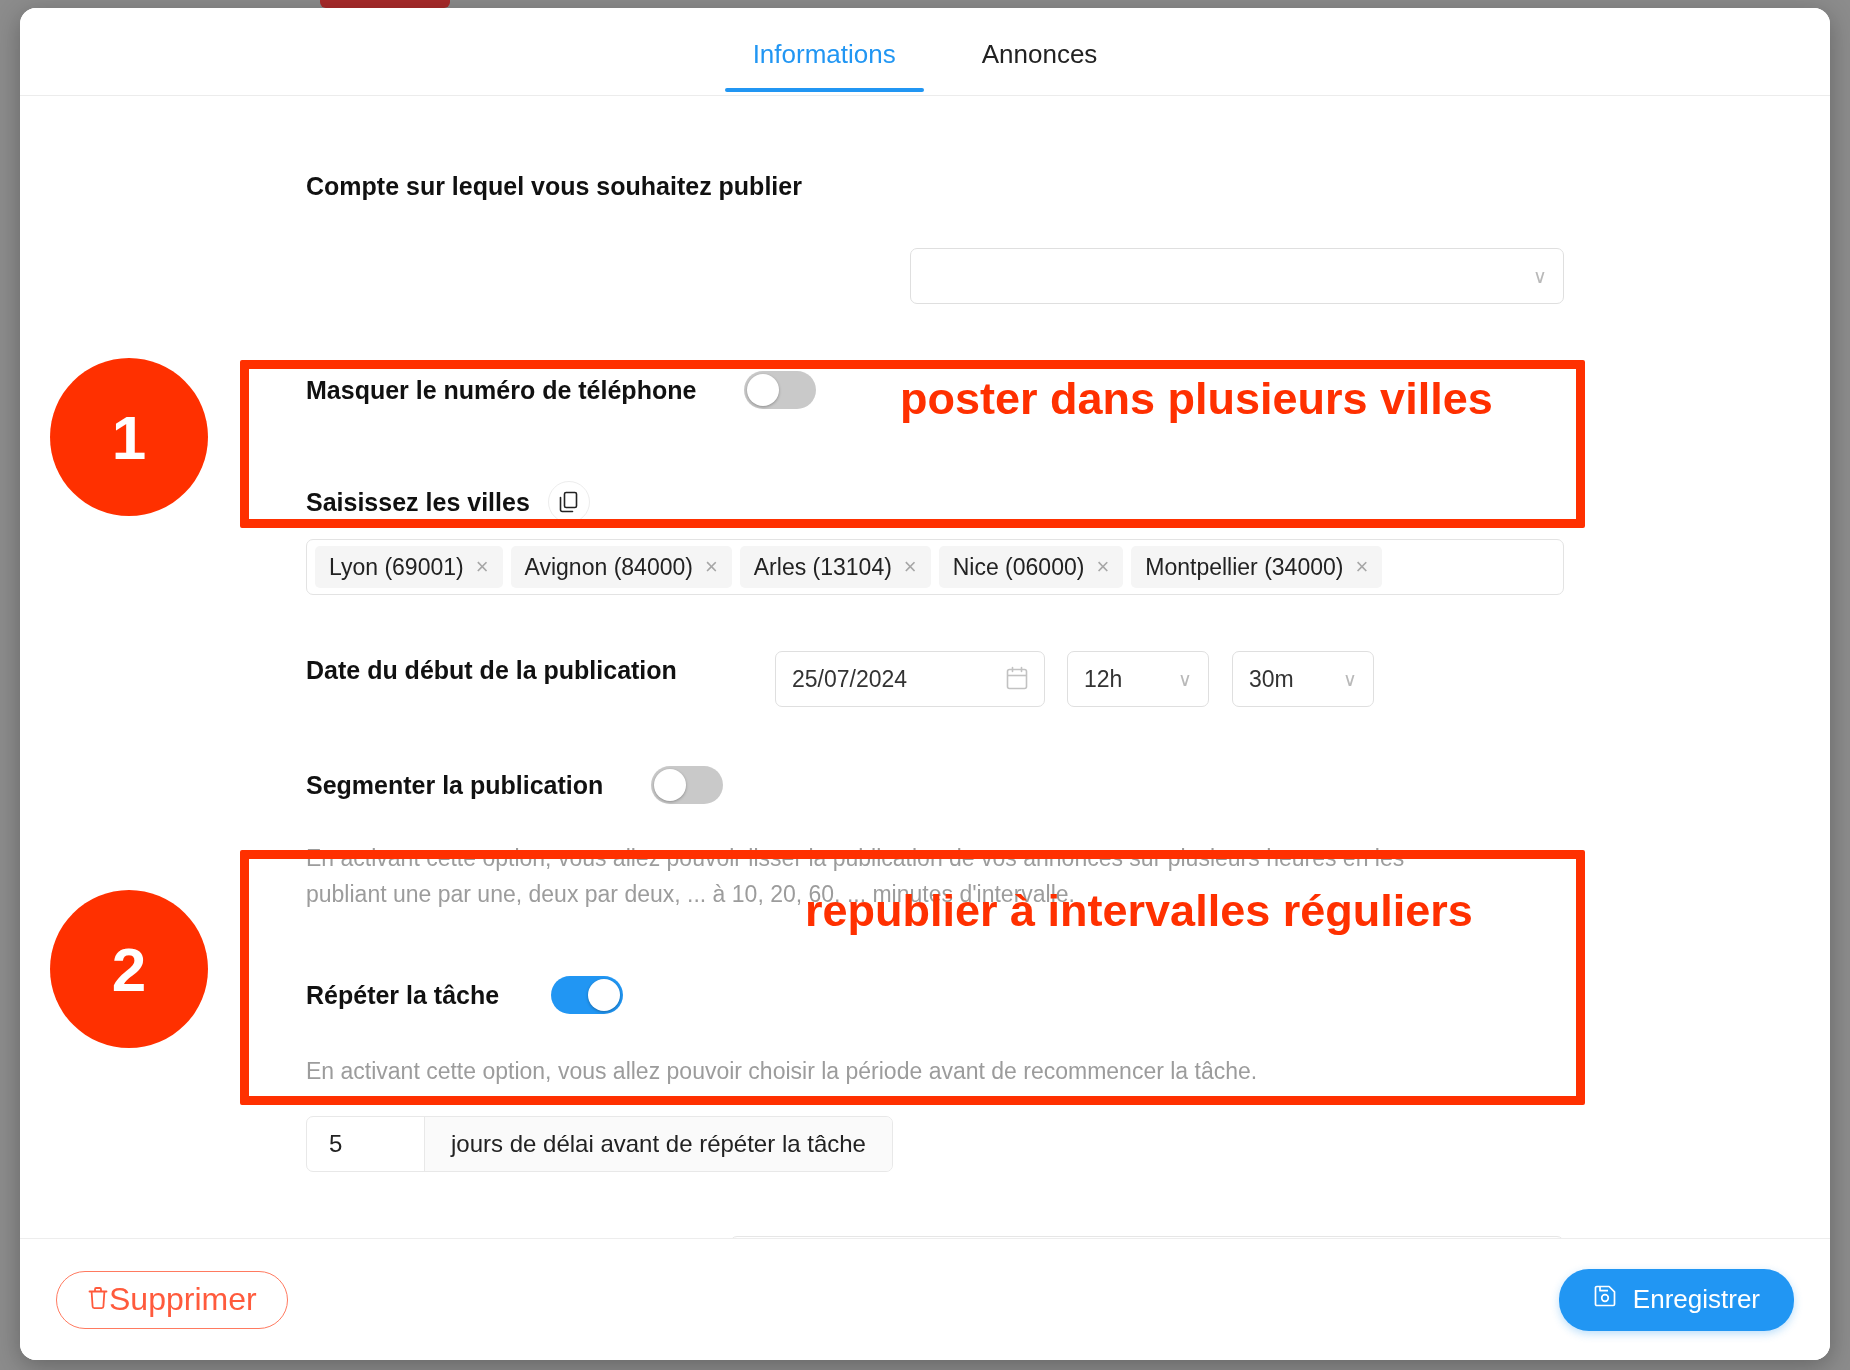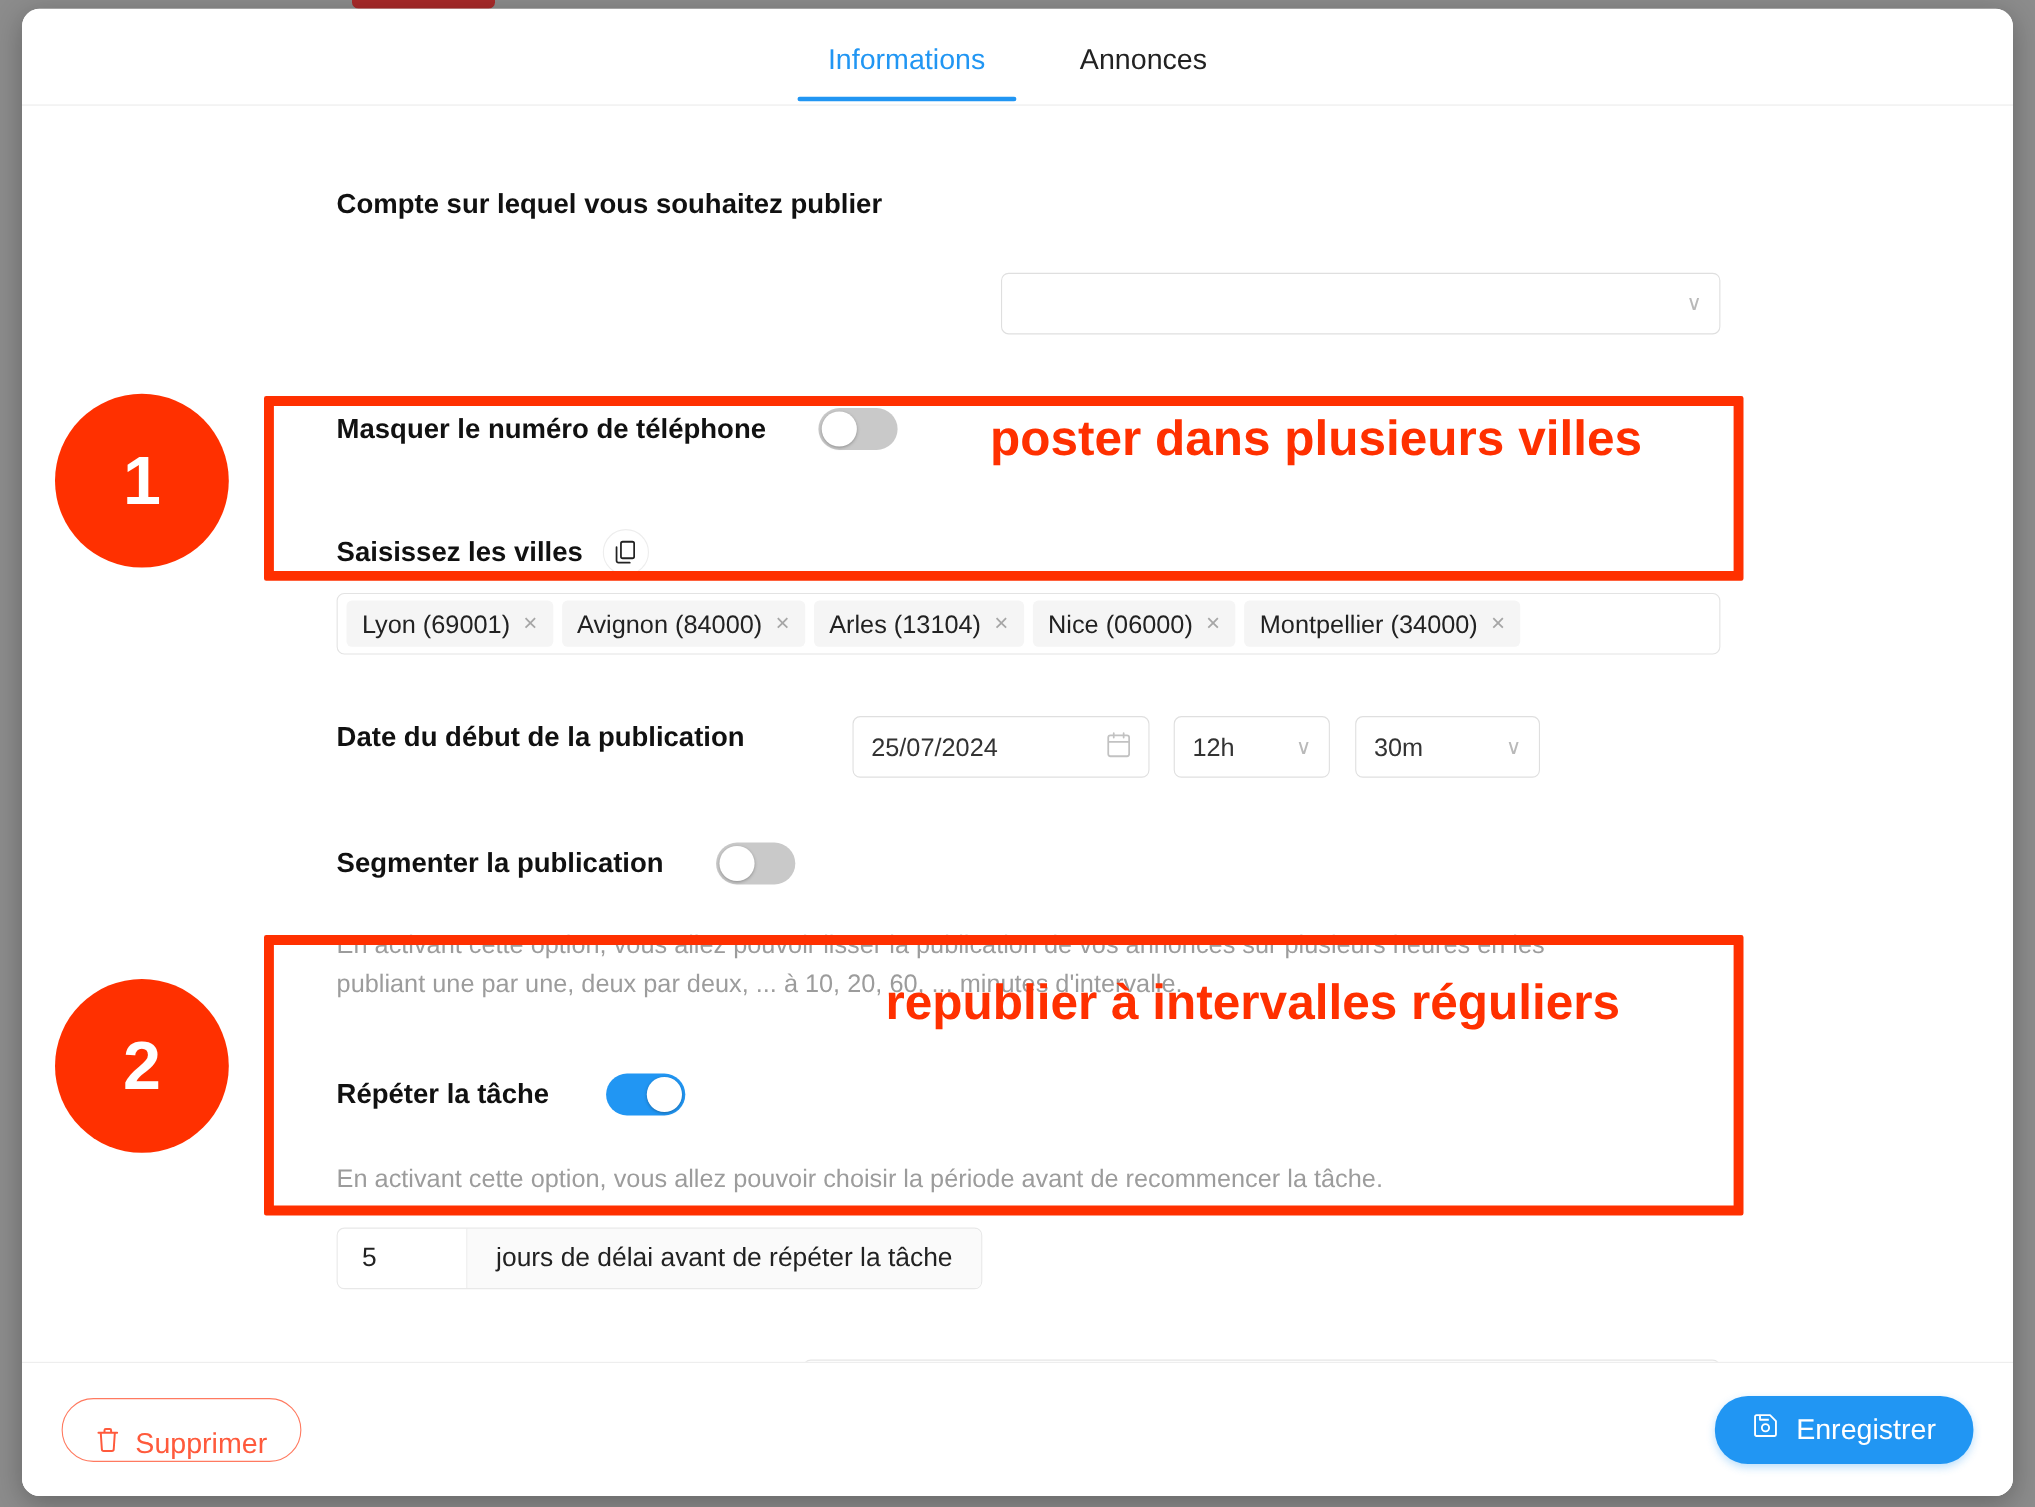--- a/index.html
+++ b/index.html
@@ -233,29 +233,28 @@
     height: 122px;
     border-top: 1px solid #ededed;
     display: flex;
     align-items: center;
     justify-content: space-between;
     padding: 0 36px;
     background: #fff;
   }
   .btn-delete {
     display: flex;
-    align-items: flex-end;
-    gap: 14px;
+    align-items: center;
     border: 1.6px solid #ff7a60;
     color: #ff5a3c;
     background: #fff;
     border-radius: 30px;
     height: 58px;
     padding: 0 30px;
-    font-size: 26px;
+    font-size: 32px;
     cursor: pointer;
   }
   .btn-save {
     display: flex;
     align-items: center;
     gap: 16px;
     background: #2196f3;
     color: #fff;
     border: none;
     border-radius: 30px;
@@ -371,21 +370,21 @@
             <rect x="1.5" y="3.5" width="19" height="19" rx="2" stroke="#c2c2c2" stroke-width="1.6"></rect>
             <path d="M1.5 9.5h19" stroke="#c2c2c2" stroke-width="1.6"></path>
             <path d="M6.5 1.5v4M15.5 1.5v4" stroke="#c2c2c2" stroke-width="1.6" stroke-linecap="round"></path>
           </svg>
         </span>
       </div>
       <div class="sel-box" style="position:absolute; left:1047px; top:555px; width:142px;">
         <span>12h</span>
         <span class="chev">∨</span>
       </div>
-      <div class="sel-box" style="position:absolute; left:1212px; top:555px; width:168px;">
+      <div class="sel-box" style="position:absolute; left:1212px; top:555px; width:142px;">
         <span>30m</span>
         <span class="chev">∨</span>
       </div>
 
       <div class="row" style="left:286px; top:670px; gap:48px;">
         <div class="lbl">Segmenter la publication</div>
         <div class="toggle">
           <div class="knob"></div>
         </div>
       </div>

